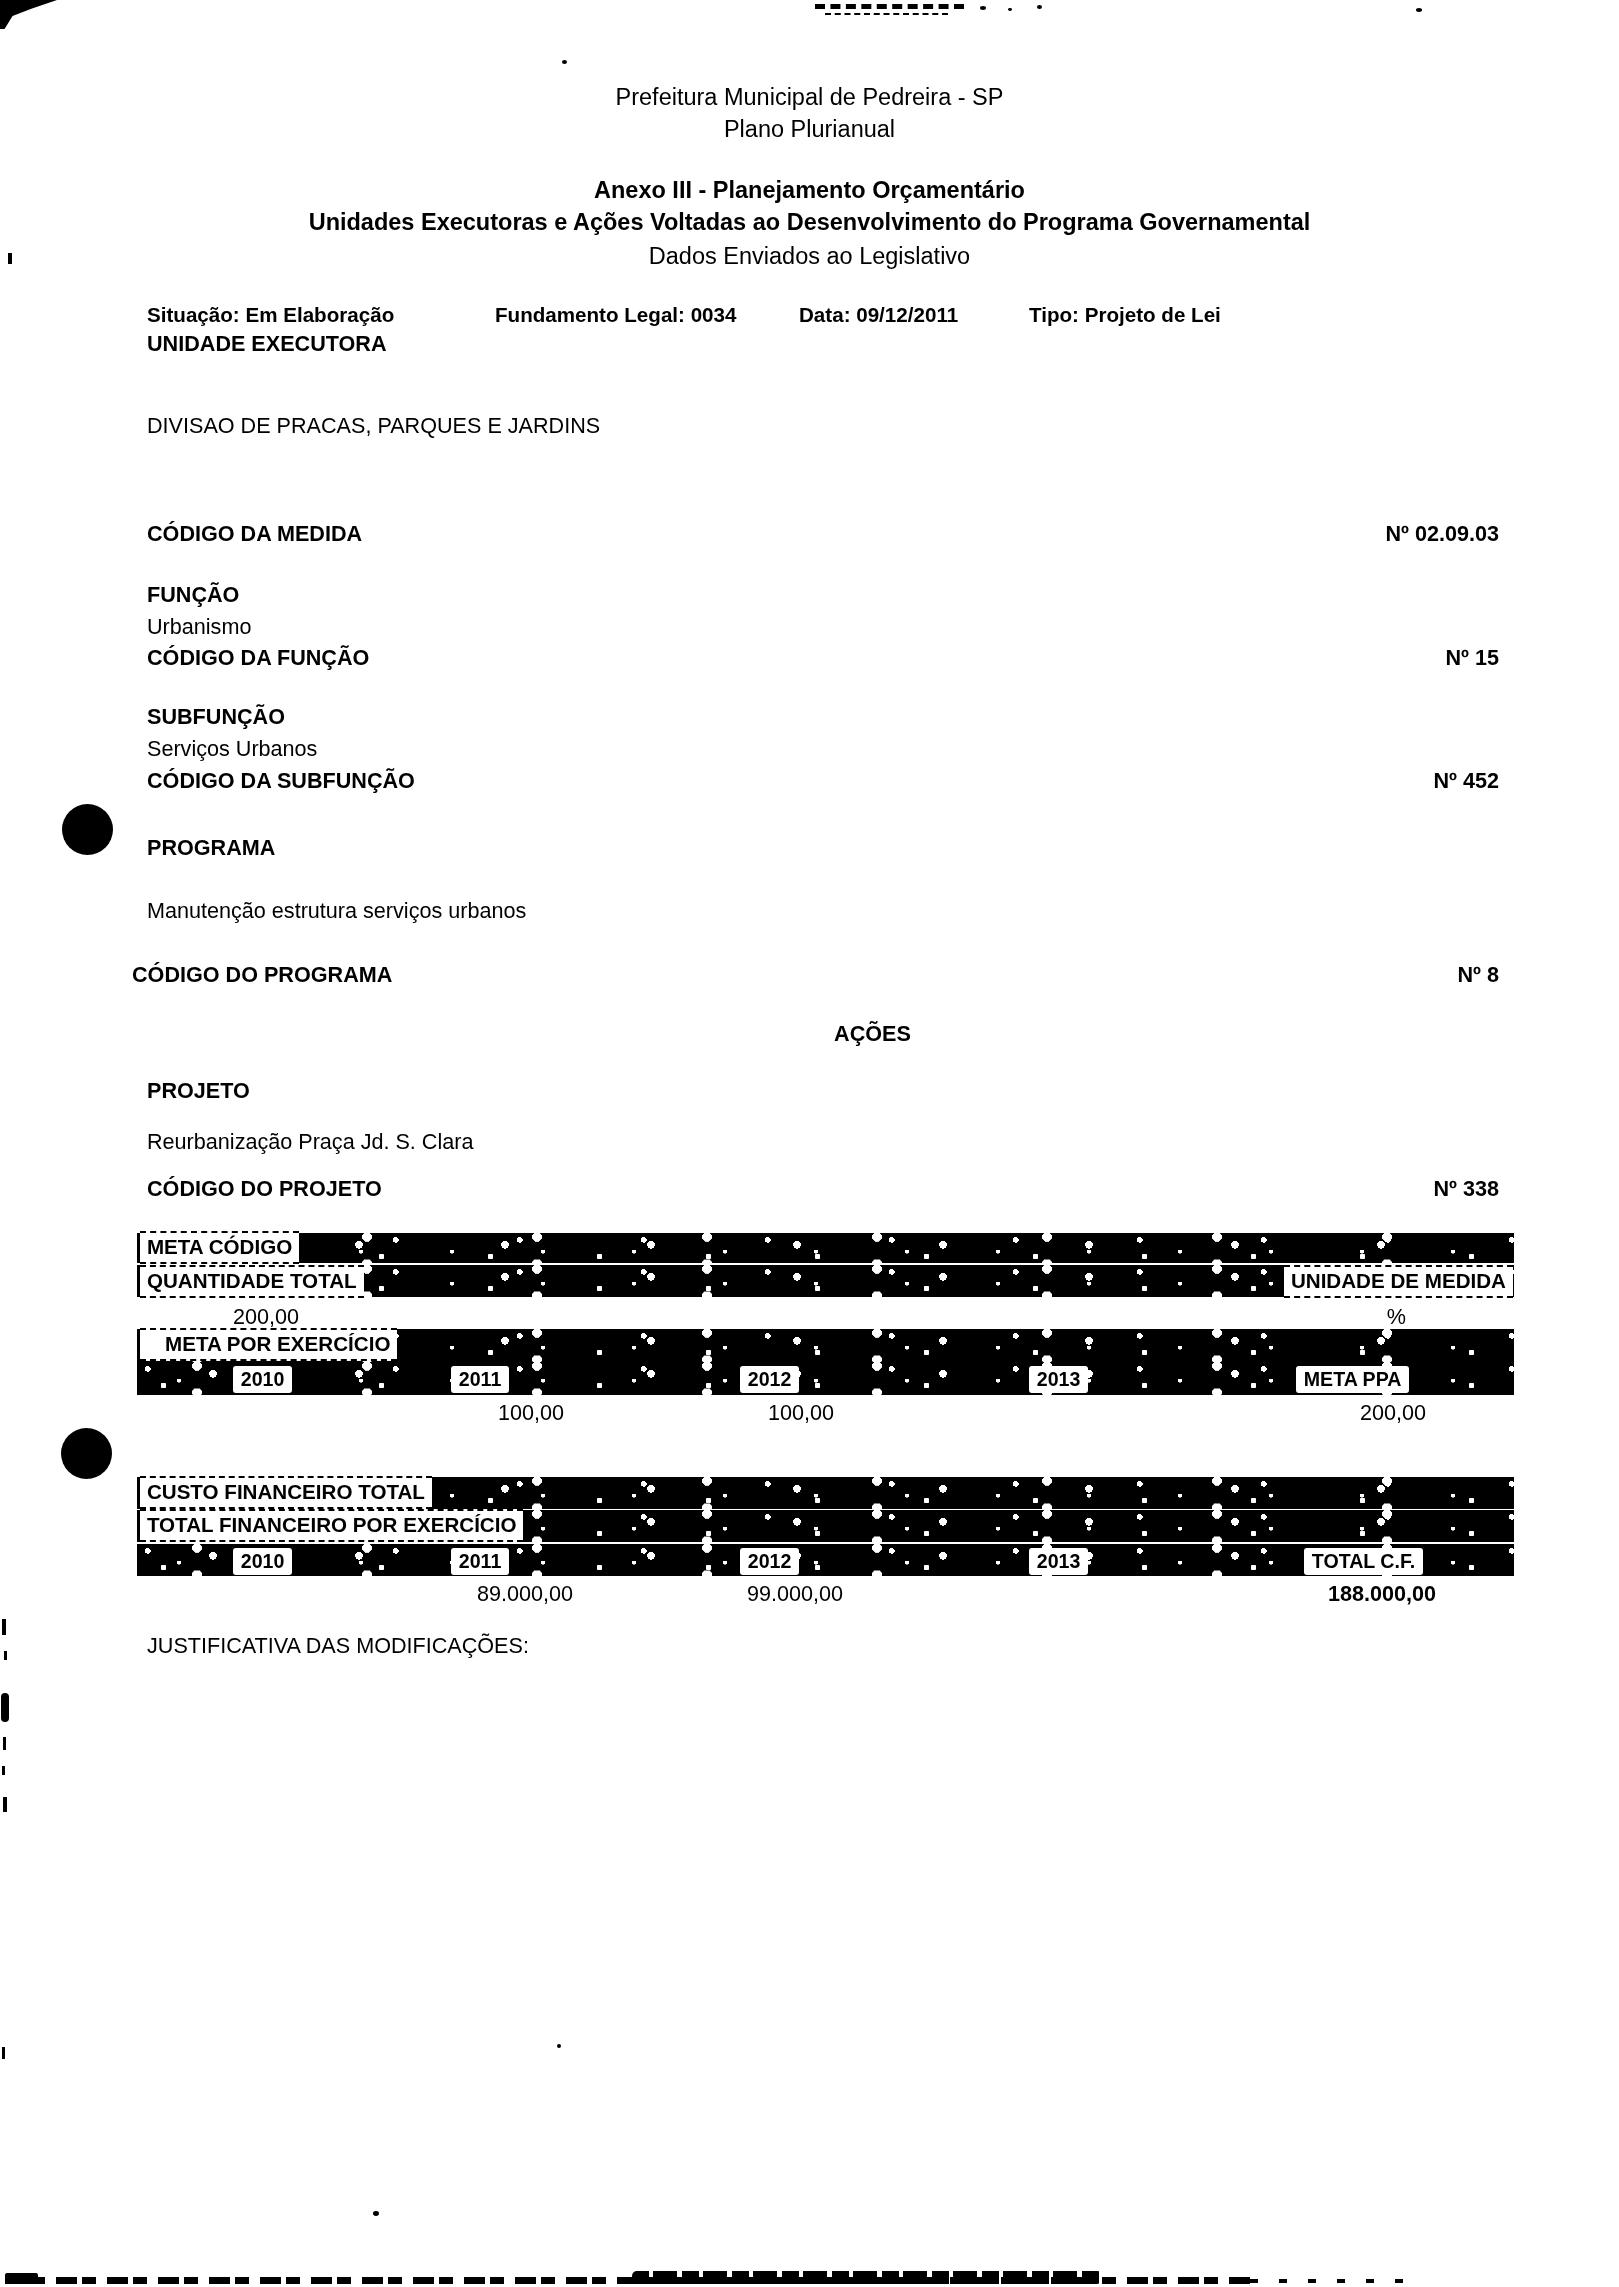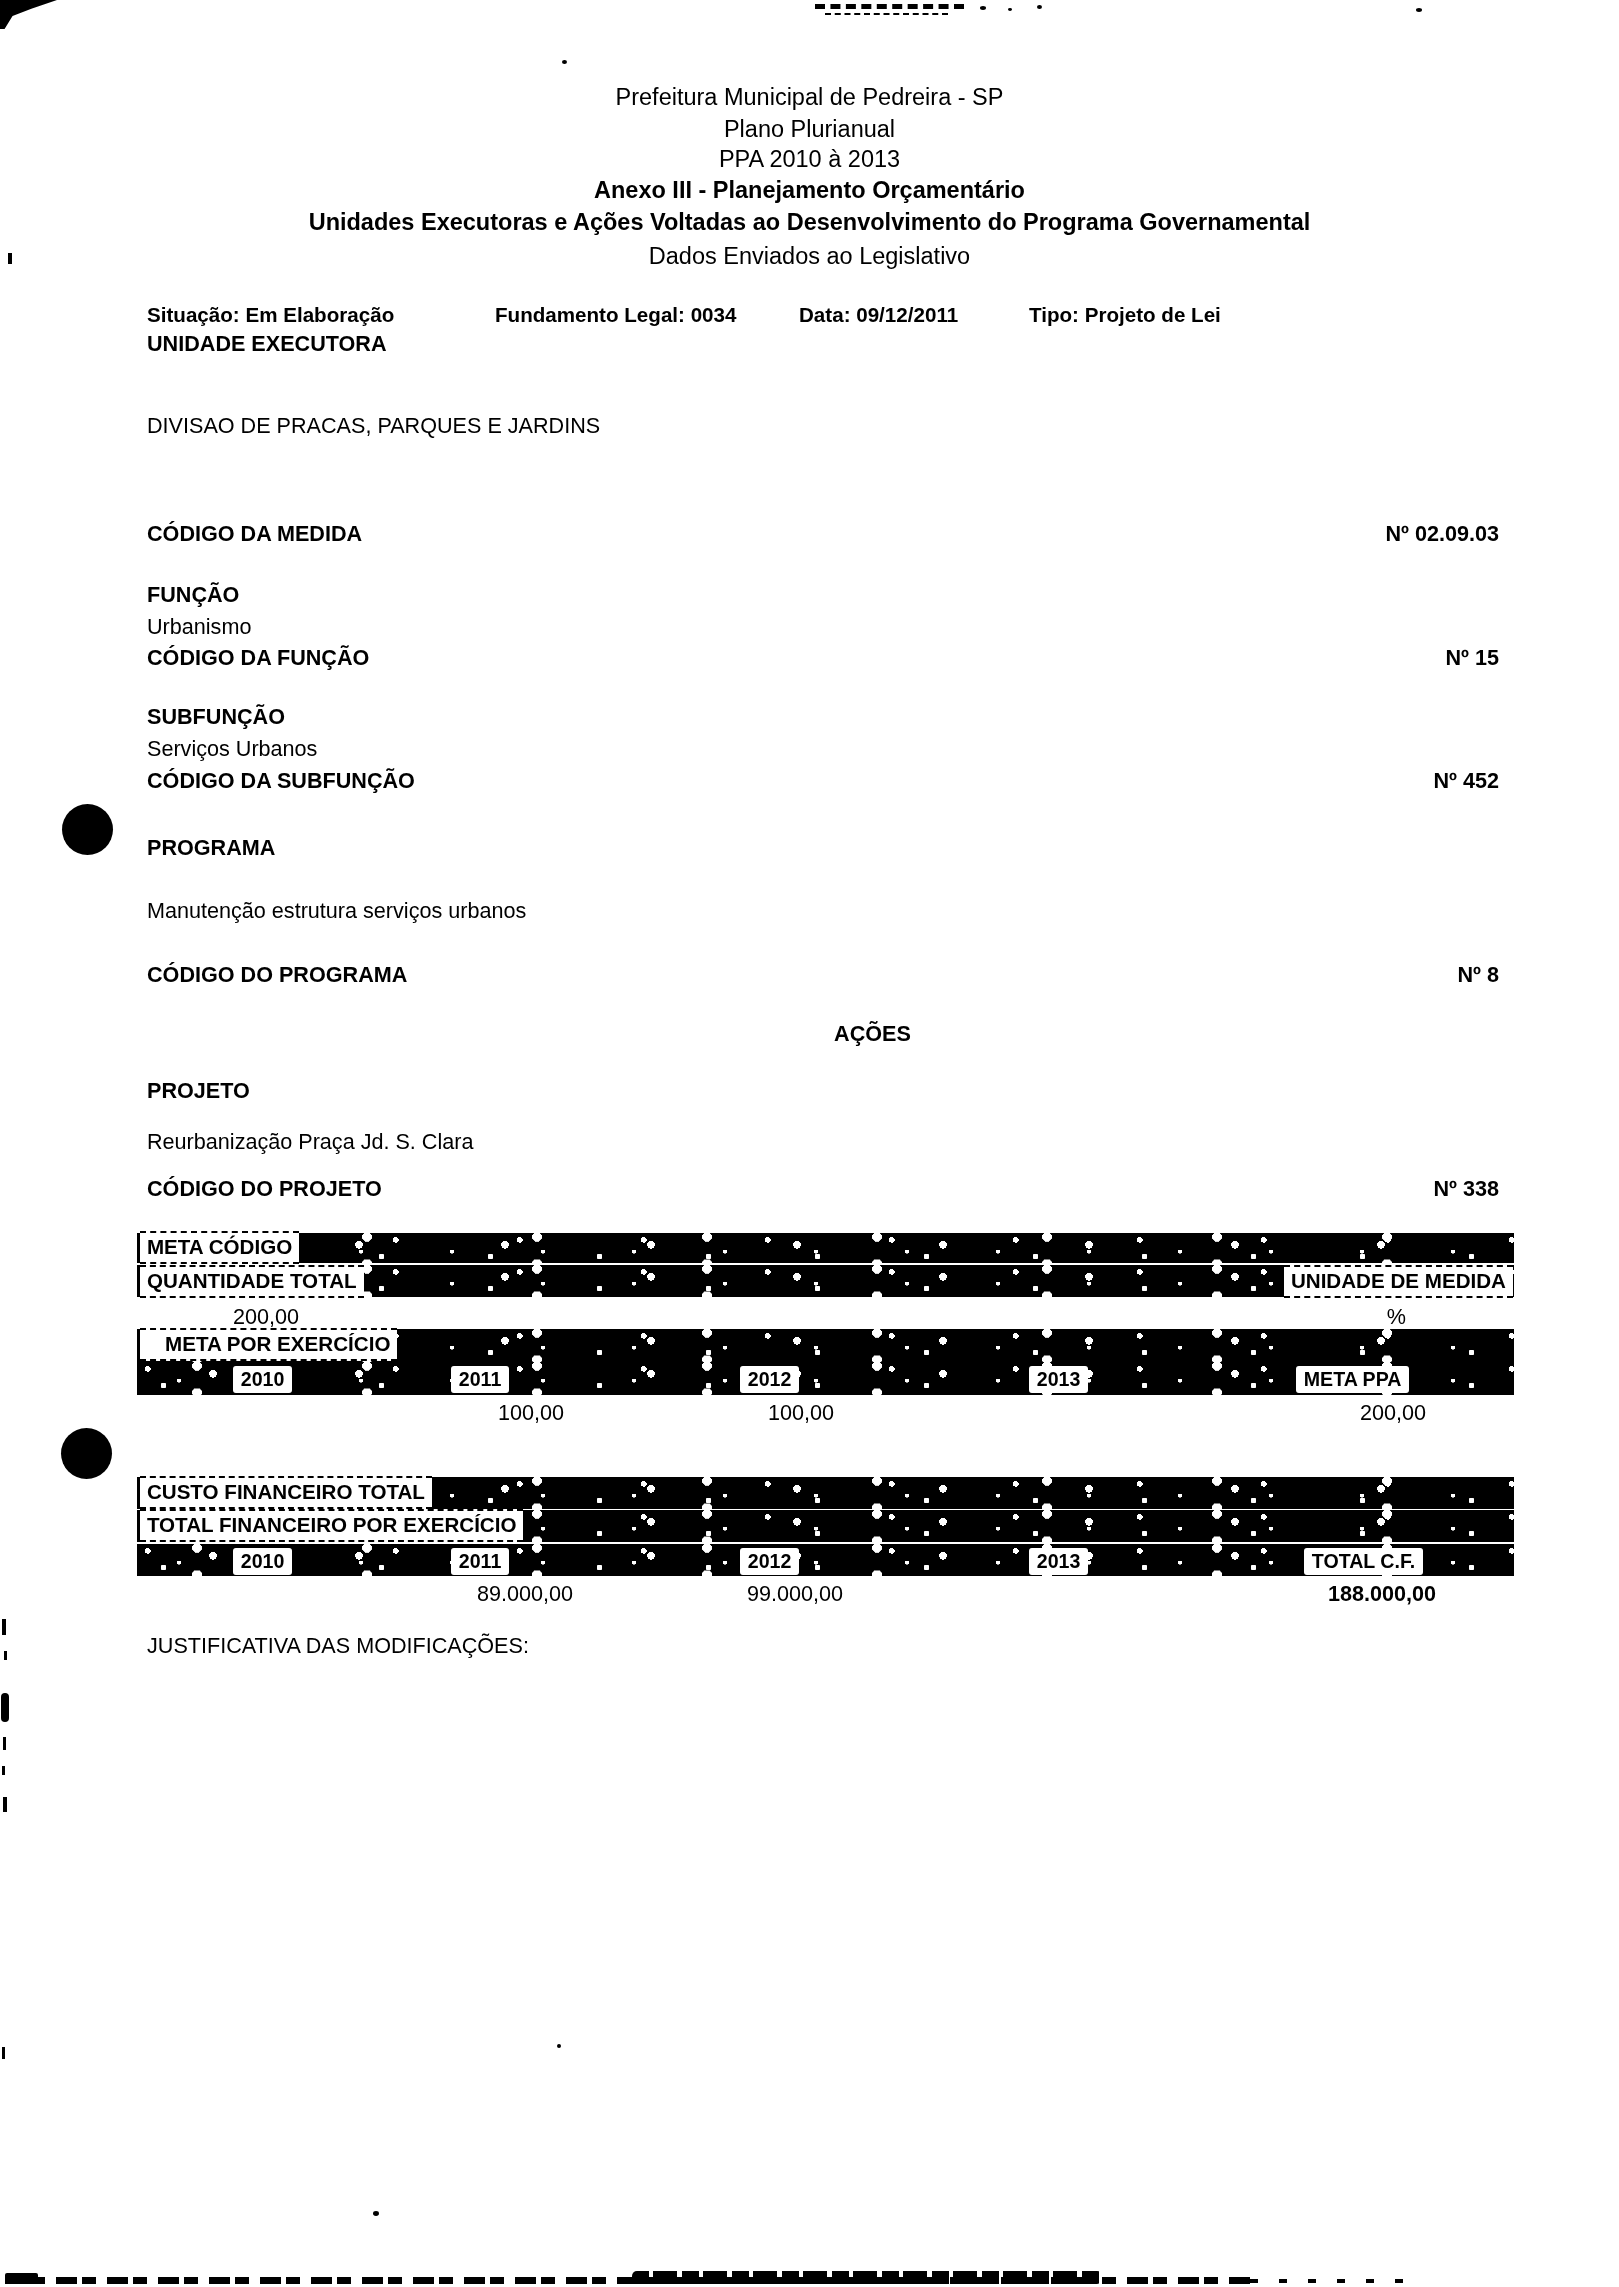--- a/index.html
+++ b/index.html
@@ -53,21 +53,20 @@
   <div class="dashline" style="left:815px;top:3.9px;width:149px;border-top:5.9px dashed #000;"></div>
   <div class="dashline" style="left:825px;top:12.7px;width:123px;border-top:2.9px dashed #000;"></div>
   <div class="speck" style="left:980px;top:5.9px;width:5.9px;height:3.9px;"></div>
   <div class="speck" style="left:1008px;top:7.8px;width:3.9px;height:2.9px;"></div>
   <div class="speck" style="left:1037px;top:4.9px;width:4.9px;height:3.9px;"></div>
   <div class="speck" style="left:1416px;top:7.8px;width:5.9px;height:3.9px;"></div>
   <div class="speck" style="left:562px;top:60px;width:4.9px;height:3.9px;"></div>
 
   <div class="hline" style="top:84px;">Prefeitura Municipal de Pedreira - SP</div>
   <div class="hline" style="top:116px;">Plano Plurianual</div>
-  <div class="hline" style="top:146px;">PPA 2010 à 2013</div>
   <div class="hline b" style="top:209px;">Unidades Executoras e Ações Voltadas ao Desenvolvimento do Programa Governamental</div>
   <div class="hline b" style="top:177px;">Anexo III - Planejamento Orçamentário</div>
   <div class="hline" style="top:243px;">Dados Enviados ao Legislativo</div>
 
   <div class="lbl" style="left:147px;top:303px;font-size:20.6px;">Situação: Em Elaboração</div>
   <div class="lbl" style="left:495px;top:303px;font-size:20.6px;">Fundamento Legal: 0034</div>
   <div class="lbl" style="left:799px;top:303px;font-size:20.6px;">Data: 09/12/2011</div>
   <div class="lbl" style="left:1029px;top:303px;font-size:20.6px;">Tipo: Projeto de Lei</div>
 
   <div class="lbl" style="left:147px;top:331px;">UNIDADE EXECUTORA</div>
@@ -82,21 +81,21 @@
   <div class="lbl" style="left:147px;top:645px;">CÓDIGO DA FUNÇÃO</div>
   <div class="rval" style="top:645px;">Nº 15</div>
 
   <div class="lbl" style="left:147px;top:704px;">SUBFUNÇÃO</div>
   <div class="txt" style="left:147px;top:736px;">Serviços Urbanos</div>
   <div class="lbl" style="left:147px;top:768px;">CÓDIGO DA SUBFUNÇÃO</div>
   <div class="rval" style="top:768px;">Nº 452</div>
 
   <div class="lbl" style="left:147px;top:835px;">PROGRAMA</div>
   <div class="txt" style="left:147px;top:898px;">Manutenção estrutura serviços urbanos</div>
-  <div class="lbl" style="left:147px;top:962px;text-align:right;">CÓDIGO DO PROGRAMA</div>
+  <div class="lbl" style="left:132px;top:962px;text-align:right;">CÓDIGO DO PROGRAMA</div>
   <div class="rval" style="top:962px;">Nº 8</div>
 
   <div class="lbl" style="left:794px;top:1021px;width:157px;text-align:center;">AÇÕES</div>
 
   <div class="lbl" style="left:147px;top:1078px;">PROJETO</div>
   <div class="txt" style="left:147px;top:1129px;">Reurbanização Praça Jd. S. Clara</div>
   <div class="lbl" style="left:147px;top:1176px;">CÓDIGO DO PROJETO</div>
   <div class="rval" style="top:1176px;">Nº 338</div>
 
   <div class="noisebar" style="top:1233px;height:30px;"></div>

